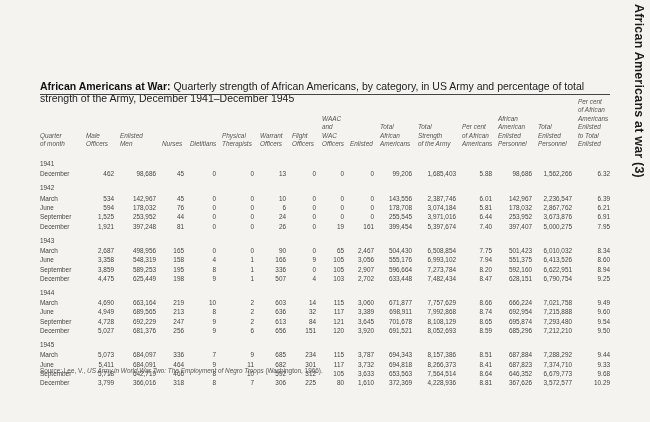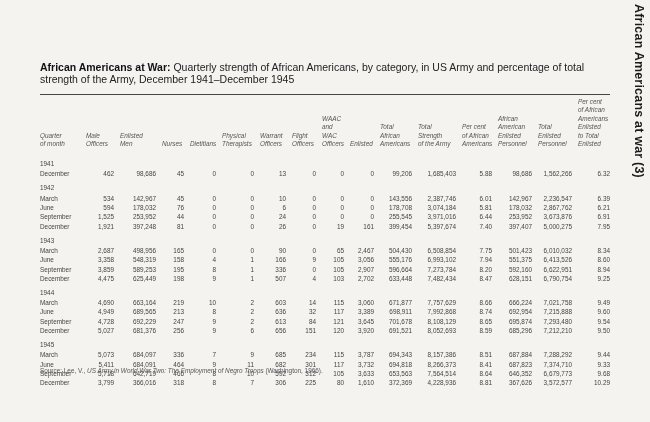--- a/index.html
+++ b/index.html
@@ -10,21 +10,21 @@
     color: #333;
     position: relative;
   }
   .side-title {
     position: absolute; right: 4px; top: 4px;
     writing-mode: vertical-rl;
     font-weight: bold; font-size: 12.5px; color: #1a1a1a;
     letter-spacing: 0.2px;
   }
   .title {
-    position: absolute; left: 40px; top: 61px; width: 570px;
+    position: absolute; left: 40px; top: 80px; width: 570px;
     font-size: 10.5px; line-height: 12px; color: #222;
   }
   .title b { font-weight: bold; color: #111; }
   .rule {
     position: absolute; left: 40px; top: 94px; width: 570px;
     border-top: 1px solid #444;
   }
   table {
     position: absolute; left: 40px; top: 98px; width: 566px;
     border-collapse: collapse; table-layout: fixed;

